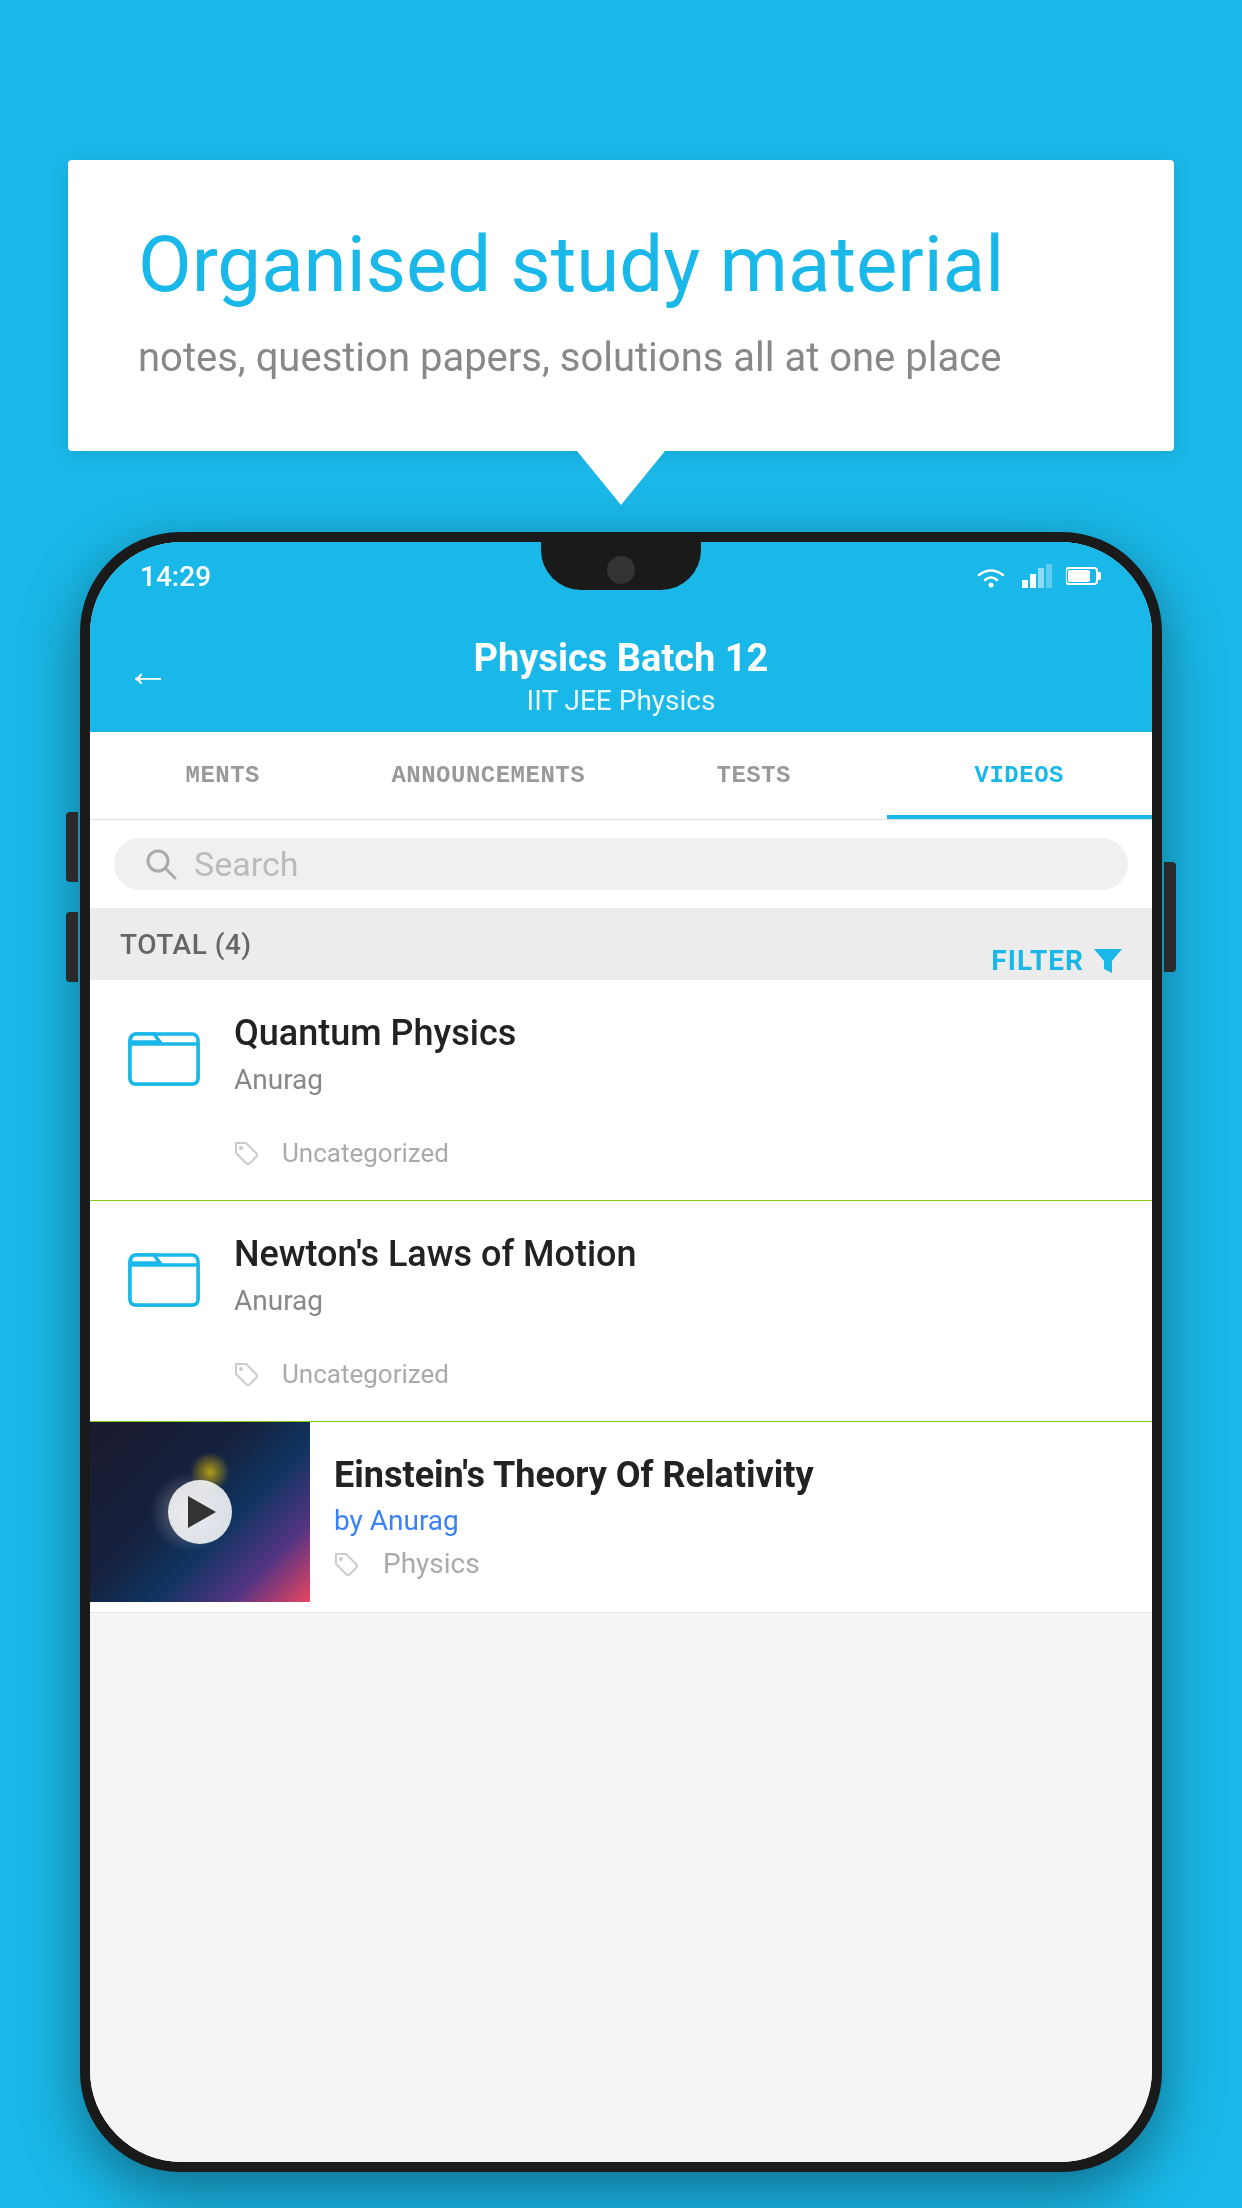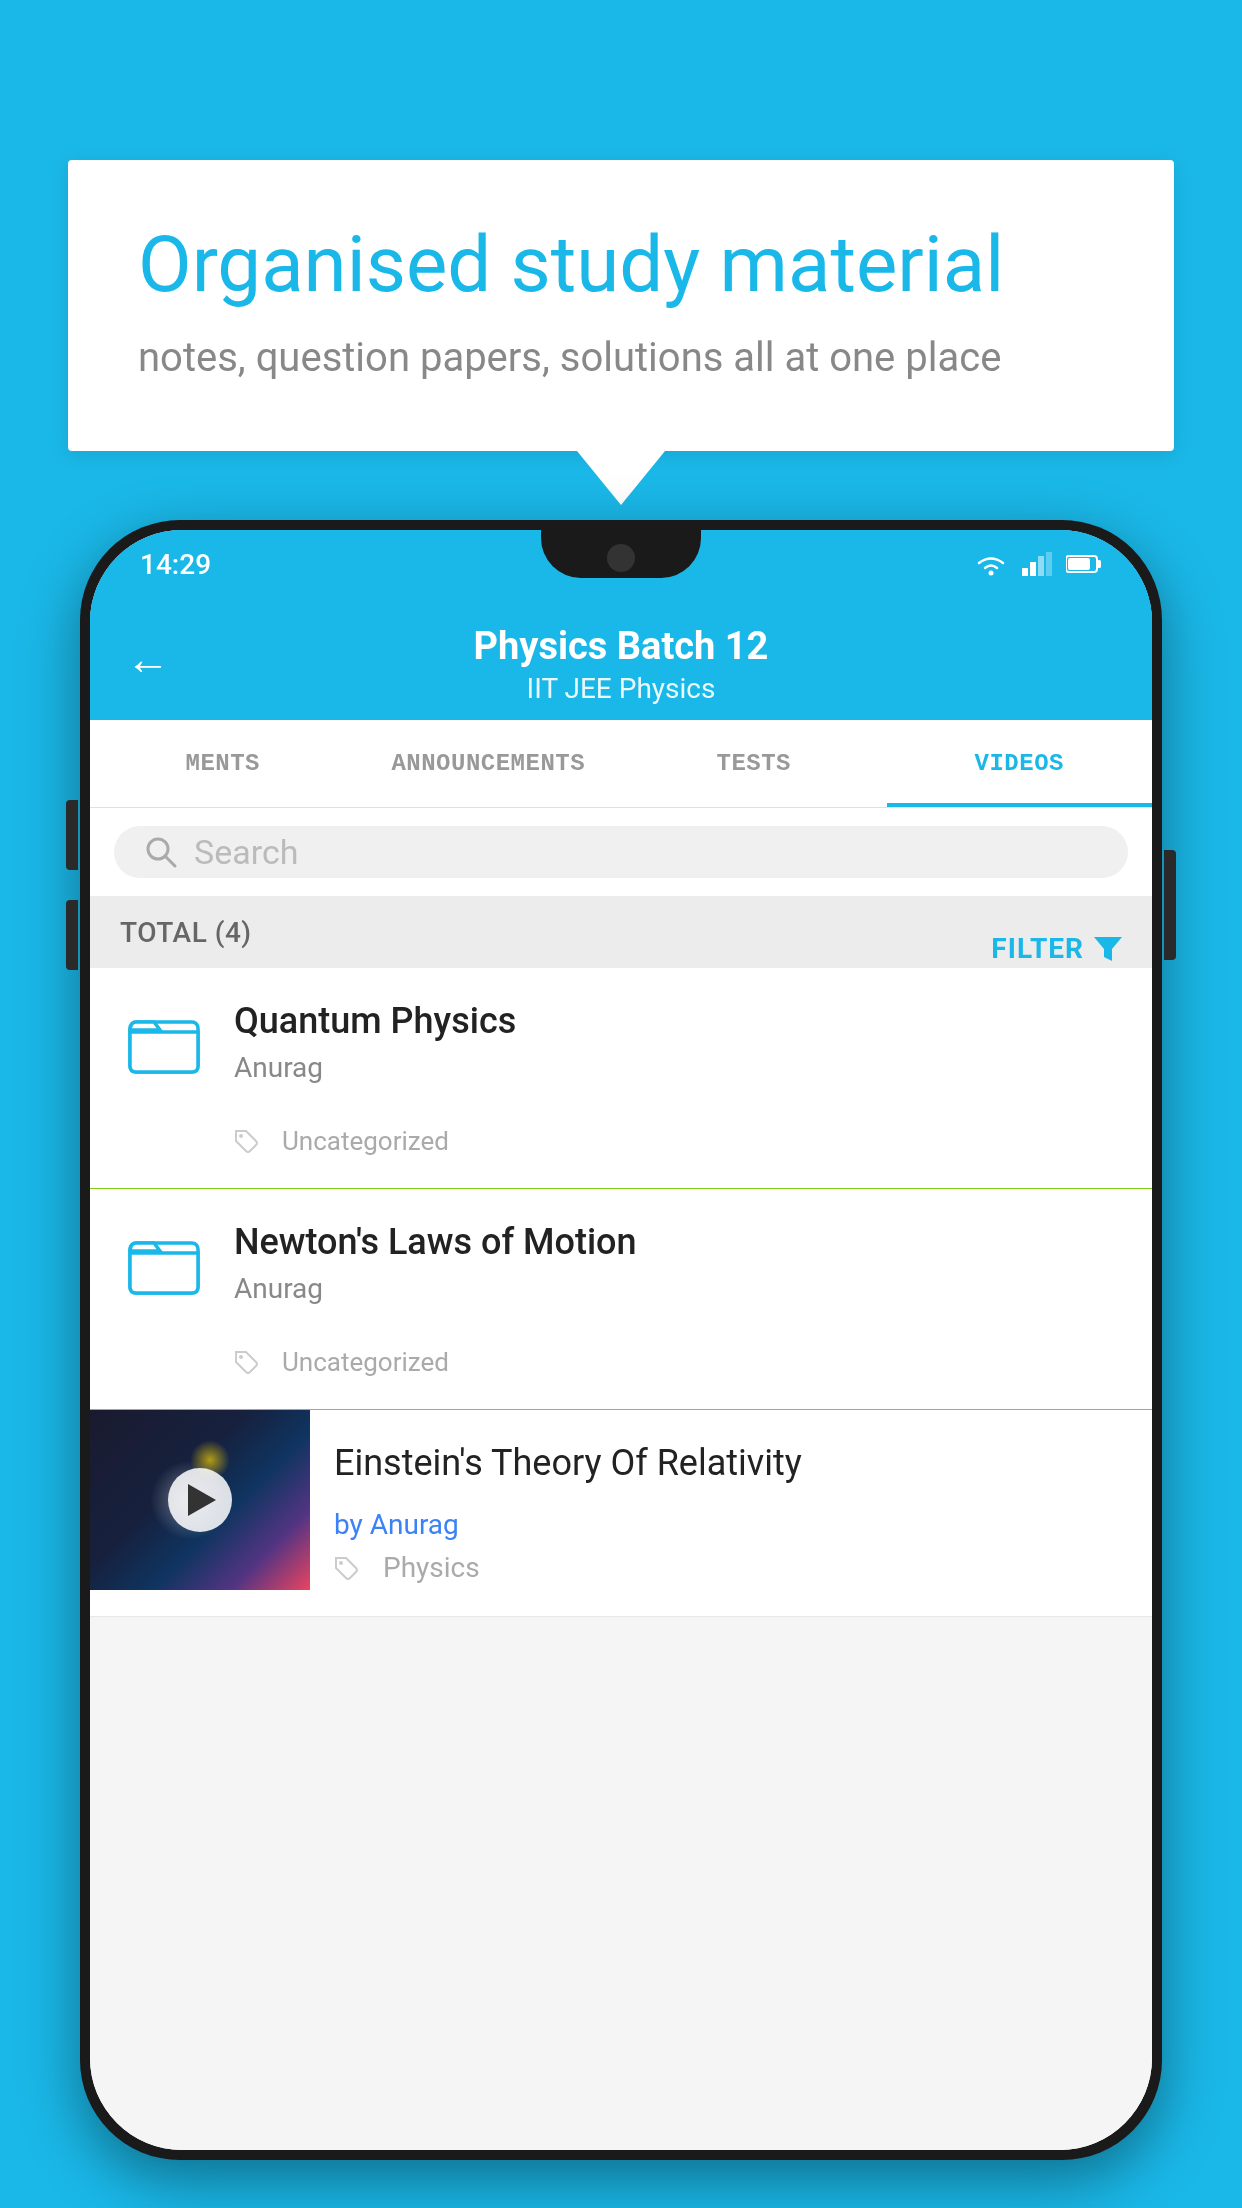--- a/index.html
+++ b/index.html
@@ -47,21 +47,21 @@
       height: 0;
       border-left: 44px solid transparent;
       border-right: 44px solid transparent;
       border-top: 54px solid white;
       margin: 0 auto;
     }
 
     
     .phone-wrapper {
       position: absolute;
-      top: 520px;
+      top: 532px;
       left: 80px;
       width: 1082px;
       height: 1640px;
     }
 
     .phone-outer {
       width: 100%;
       height: 100%;
       background: #1a1a1a;
       border-radius: 100px;
@@ -361,22 +361,22 @@
     }
 
     .thumbnail-content {
       flex: 1;
       padding: 32px 24px;
     }
 
     .thumbnail-title {
       color: #222;
       font-size: 36px;
-      font-weight: 400;
-      margin-bottom: 24px;
+      font-weight: 700;
+      margin-bottom: 8px;
     }
 
     .thumbnail-author {
       color: #3b82f6;
       font-size: 28px;
       margin-bottom: 10px;
     }
 
     .thumbnail-tag {
       display: flex;

